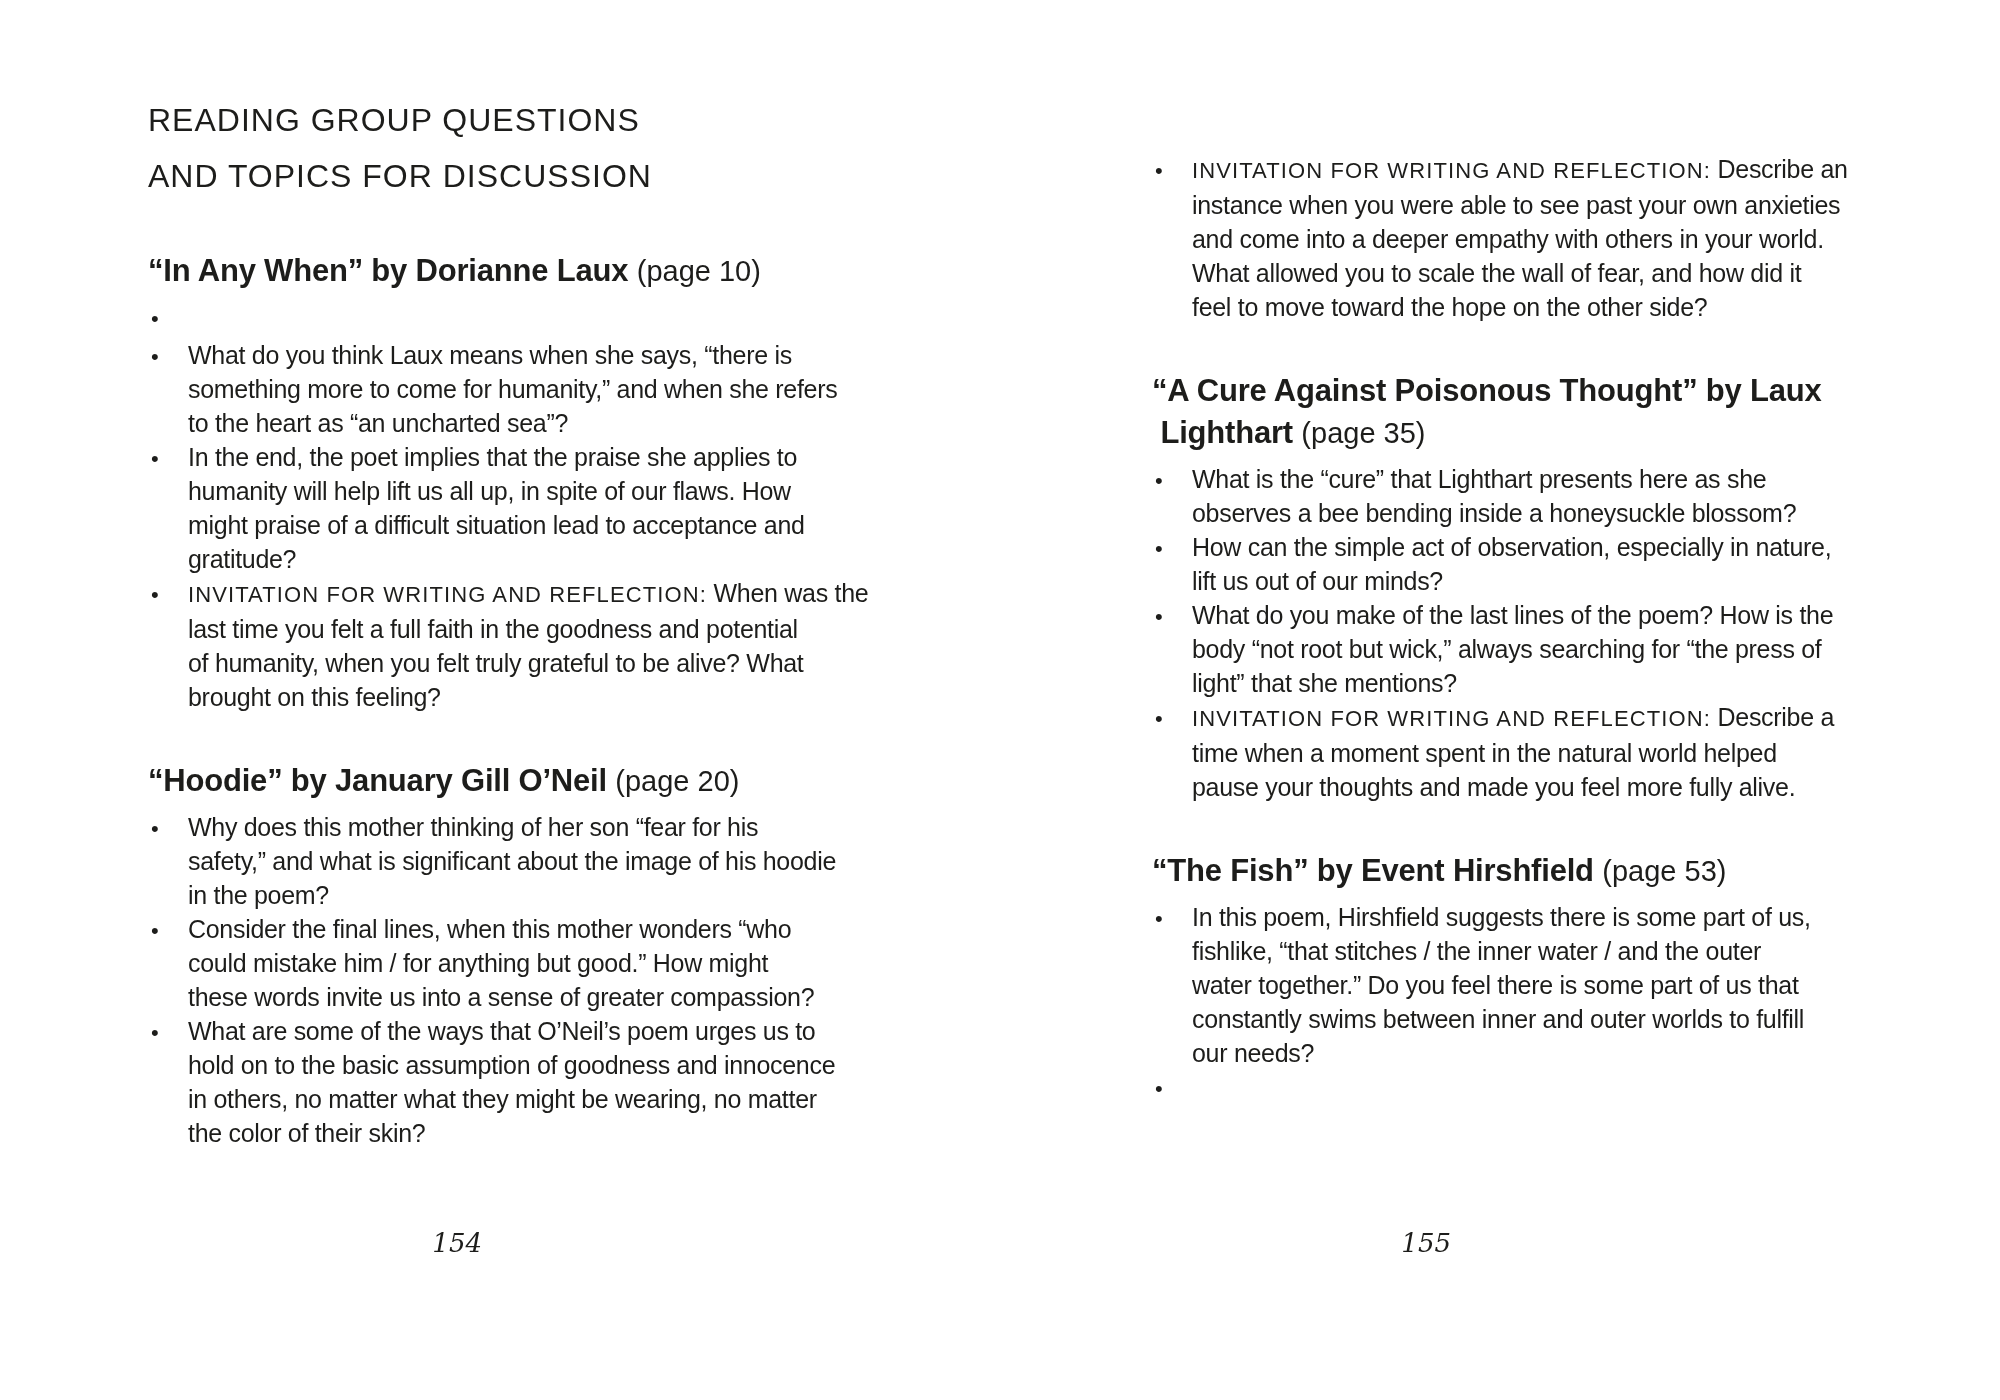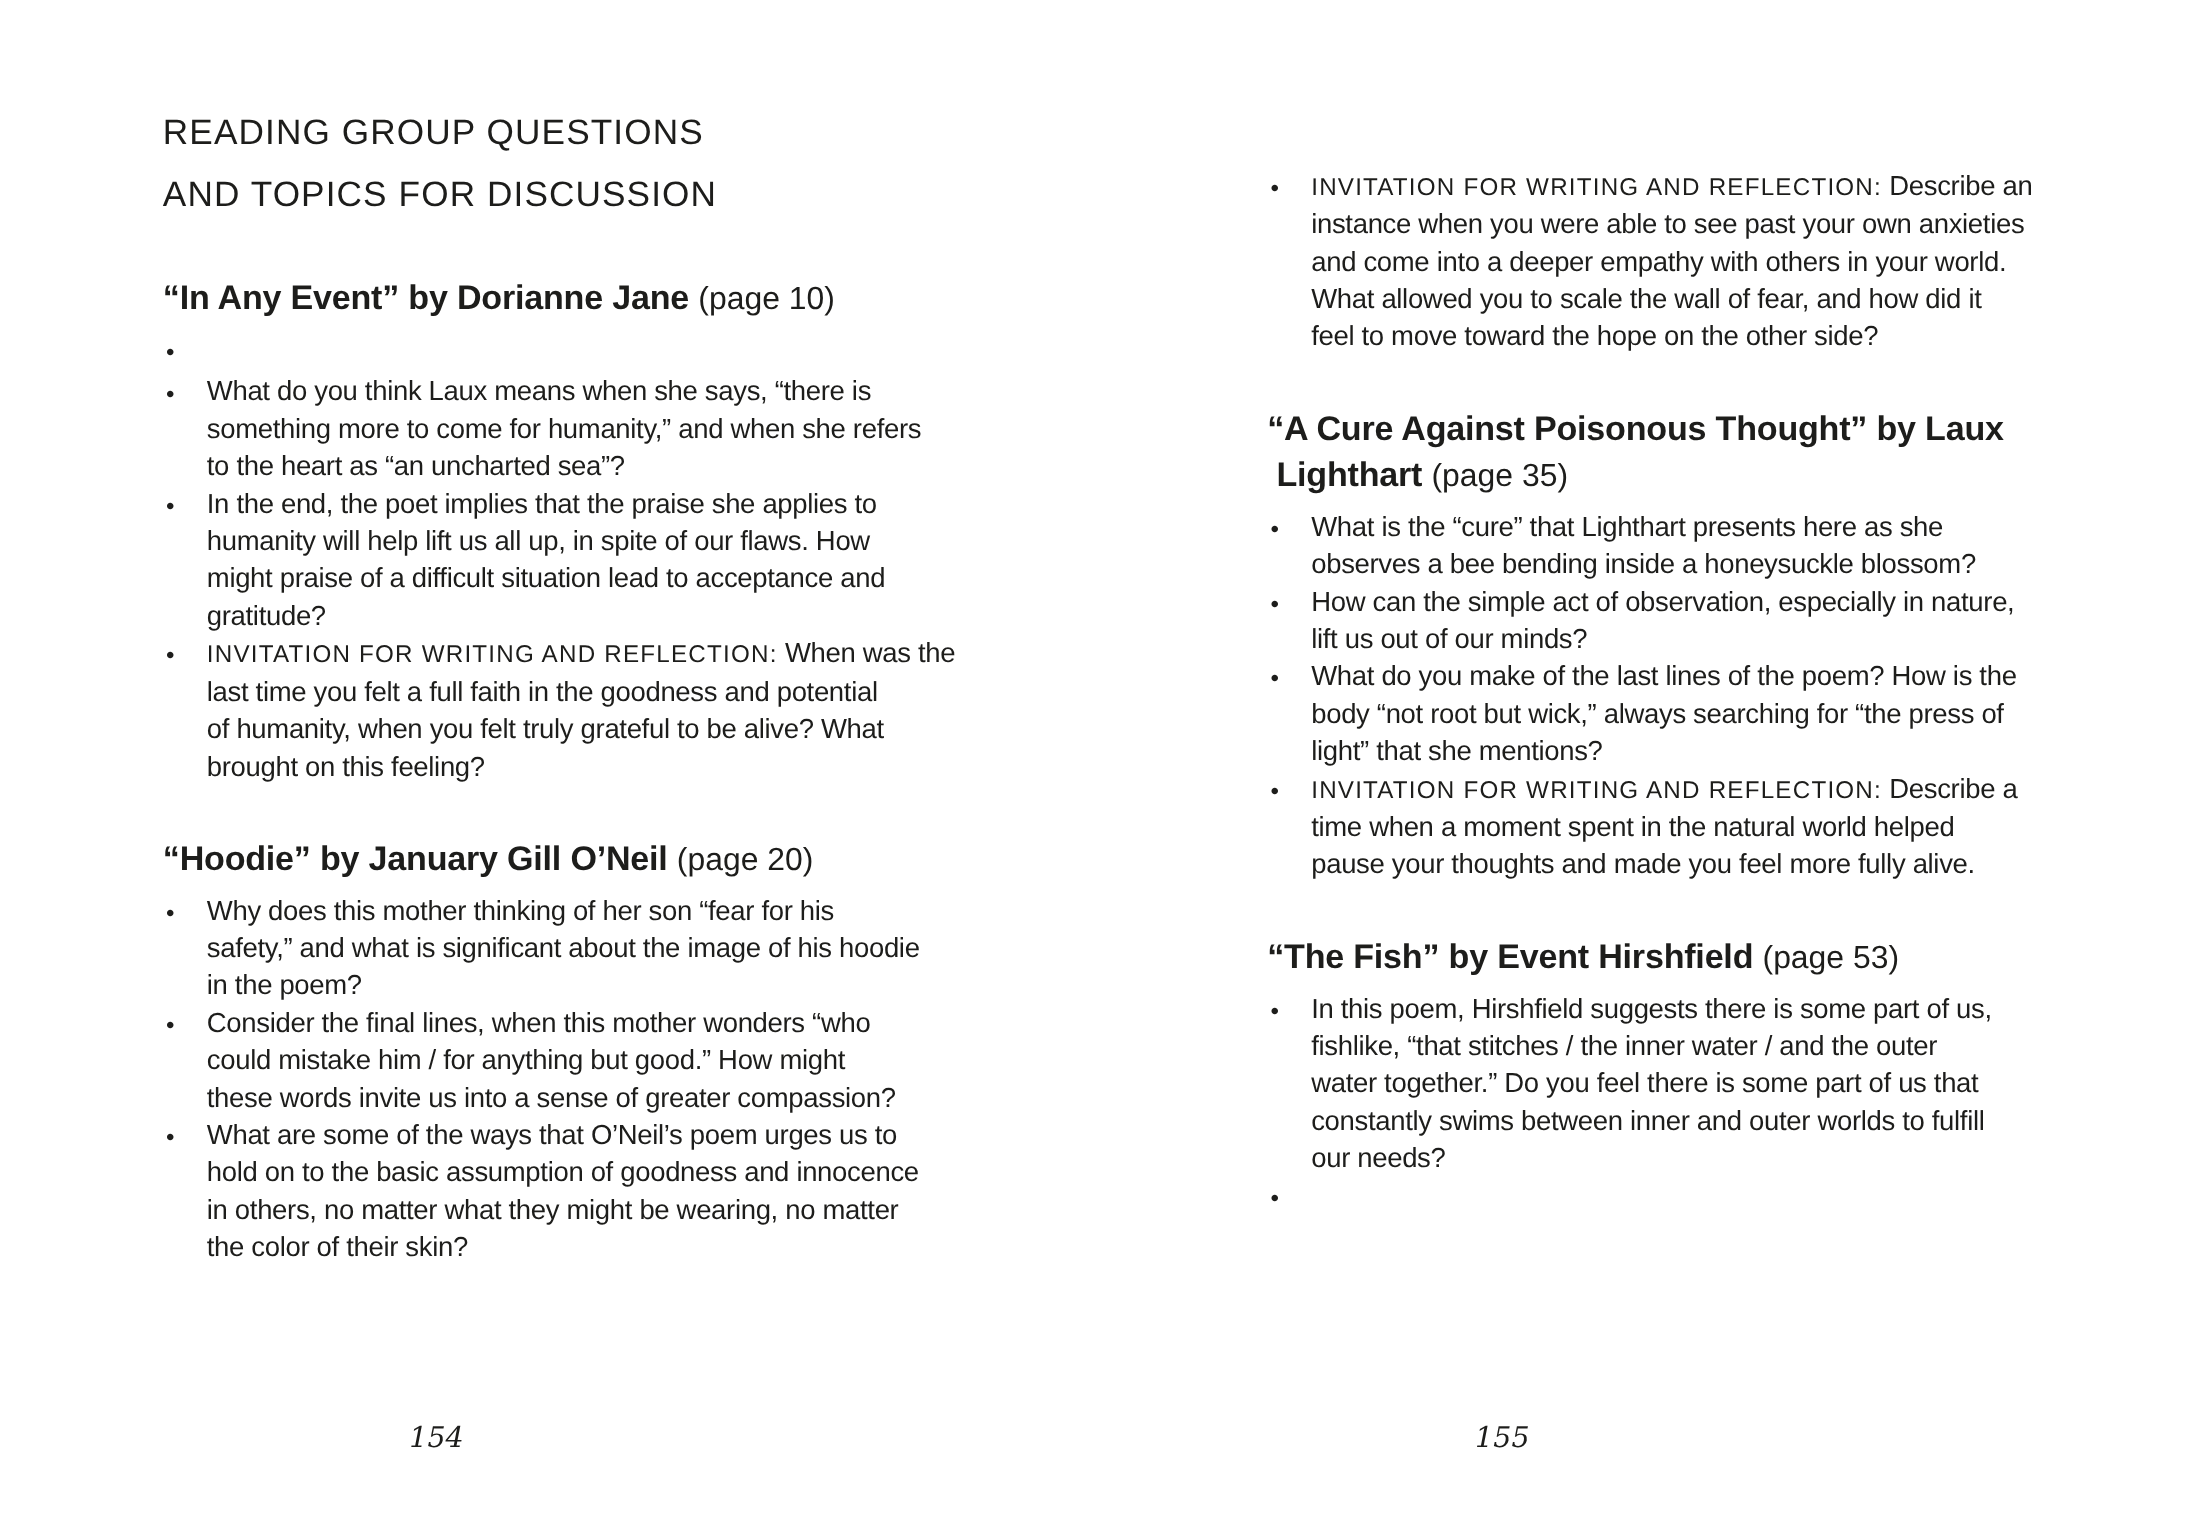--- a/index.html
+++ b/index.html
@@ -43,41 +43,41 @@
   .btext {
     white-space: pre;
     font-size: 25px;
     line-height: 34px;
     letter-spacing: -0.3px;
   }
   .lead { font-size: 22px; letter-spacing: 1.1px; }
 
   .folio {
     position: absolute;
-    top: 1292px;
+    top: 1228px;
     width: 110px;
-    text-align: left;
+    text-align: right;
     font-family: "DejaVu Serif", serif;
     font-style: italic;
     font-size: 26px;
   }
   .folio-left { left: 372px; }
   .folio-right { left: 1341px; }
 </style>
 </head>
 <body>
 
 <div>
 
   <section class="page" id="pageL">
     <h1 class="doc-title">READING GROUP QUESTIONS
 AND TOPICS FOR DISCUSSION</h1>
     <div id="sectionsL">
         <div class="section">
-          <h2 class="heading"><span>“In Any Event” by Dorianne Jane</span> <span class="pref">(page 10)</span></h2>
+          <h2 class="heading"><span>“In Any When” by Dorianne Laux</span> <span class="pref">(page 10)</span></h2>
           <ul class="bullets">
             <li class="bullet">
               <span class="dot">•</span>
             </li>
             <li class="bullet">
               <span class="dot">•</span>
               <span class="btext"><span>What do you think Laux means when she says, “there is
 something more to come for humanity,” and when she refers
 to the heart as “an uncharted sea”?</span></span>
             </li>

